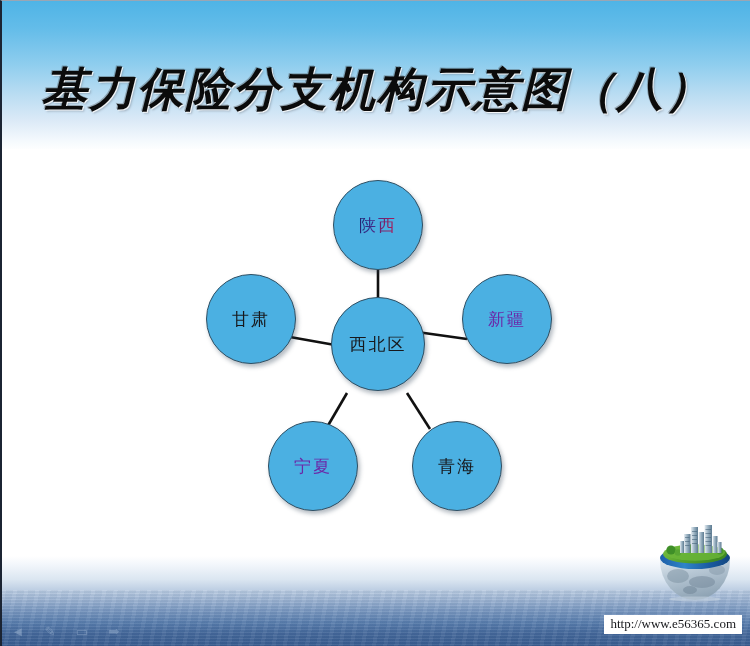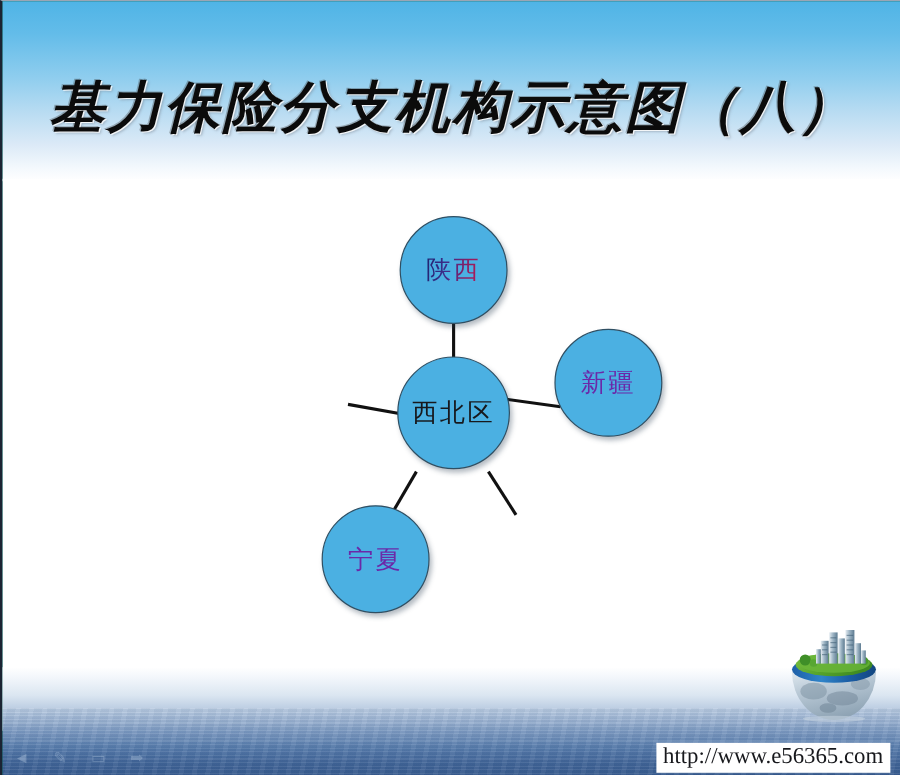--- a/index.html
+++ b/index.html
@@ -5,21 +5,21 @@
   html, body {
     margin: 0;
     padding: 0;
     background: #ffffff;
   }
   #slide {
     position: relative;
     width: 750px;
     height: 646px;
     overflow: hidden;
-    background: #0f766e;
+    background: #a21caf;
     border-left: 2px solid #1b2433;
     border-top: 1px solid #9aa6b4;
     box-sizing: border-box;
     font-family: "Liberation Serif", "DejaVu Serif", serif;
   }
 
   
   .sky {
     position: absolute;
     left: 0; top: 0;
@@ -111,21 +111,21 @@
     background: #4bb0e2;
     border: 1px solid #2f4f63;
     box-shadow: 2px 3px 4px rgba(40,60,80,0.35);
     display: flex;
     align-items: center;
     justify-content: center;
     box-sizing: border-box;
   }
   .node .lbl {
     font-family: "Liberation Serif", "DejaVu Serif", serif;
-    font-size: 21px;
+    font-size: 17px;
     font-weight: normal;
     letter-spacing: 2px;
     line-height: 1;
     white-space: nowrap;
   }
   .lbl-black   { color: #17181c; }
   .lbl-purple  { color: #6b28a8; }
   .lbl-grad {
     color: #2a2b8f;
     background: linear-gradient(100deg, #1f2470 0%, #3c2c8a 35%, #8a1f63 72%, #c01753 100%);
@@ -138,23 +138,23 @@
   .logo {
     position: absolute;
     right: 14px;
     bottom: 44px;
     width: 82px;
     height: 78px;
   }
   .url {
     position: absolute;
     right: 8px;
-    bottom: 2px;
+    bottom: 12px;
     font-family: "Liberation Serif", "DejaVu Serif", serif;
-    font-size: 19px;
+    font-size: 13px;
     color: #17181c;
     background: #ffffff;
     padding: 1px 6px 2px 6px;
     white-space: nowrap;
     margin-top: 23px;
   }
 
   
   .ppt-controls {
     position: absolute;
@@ -202,25 +202,31 @@
   </div>
 
   <div class="node" style="left:331px; top:179px; width:90px; height:90px;">
     <span class="lbl lbl-grad">陕西</span>
   </div>
 
   <div class="node" style="left:460px; top:273px; width:90px; height:90px;">
     <span class="lbl lbl-purple">新疆</span>
   </div>
 
+  <div class="node" style="left:410px; top:420px; width:90px; height:90px;">
+    <span class="lbl lbl-black">青海</span>
+  </div>
 
   <div class="node" style="left:266px; top:420px; width:90px; height:90px;">
     <span class="lbl lbl-purple">宁夏</span>
   </div>
 
+  <div class="node" style="left:204px; top:273px; width:90px; height:90px;">
+    <span class="lbl lbl-black">甘肃</span>
+  </div>
 
   <div class="node" style="left:329px; top:296px; width:94px; height:94px;">
     <span class="lbl lbl-black">西北区</span>
   </div>
 
   <div class="logo">
     <svg width="82" height="78" viewBox="0 0 82 78">
       <defs>
         <linearGradient id="oceanTop" x1="0" y1="0" x2="1" y2="0">
           <stop offset="0%" stop-color="#1d5fa8"></stop>

